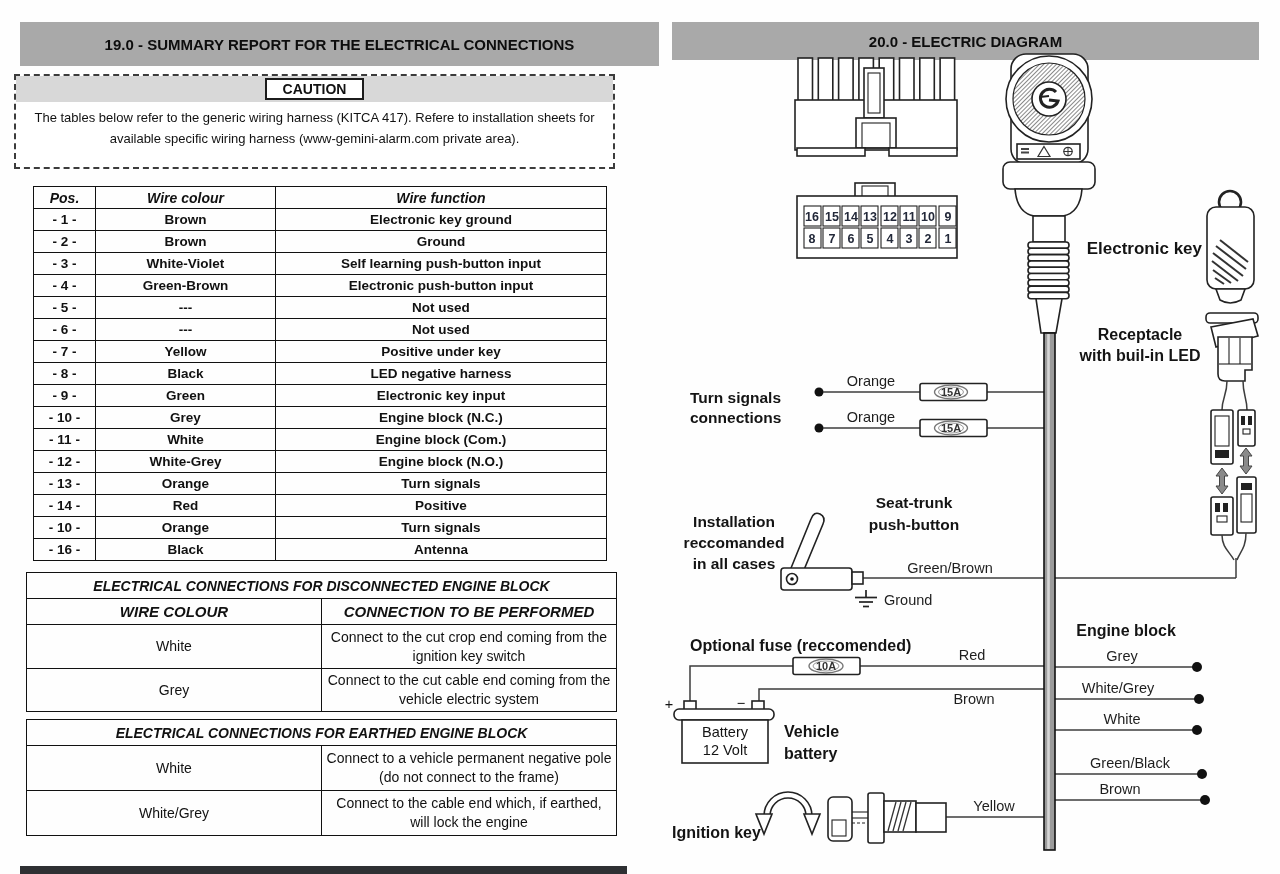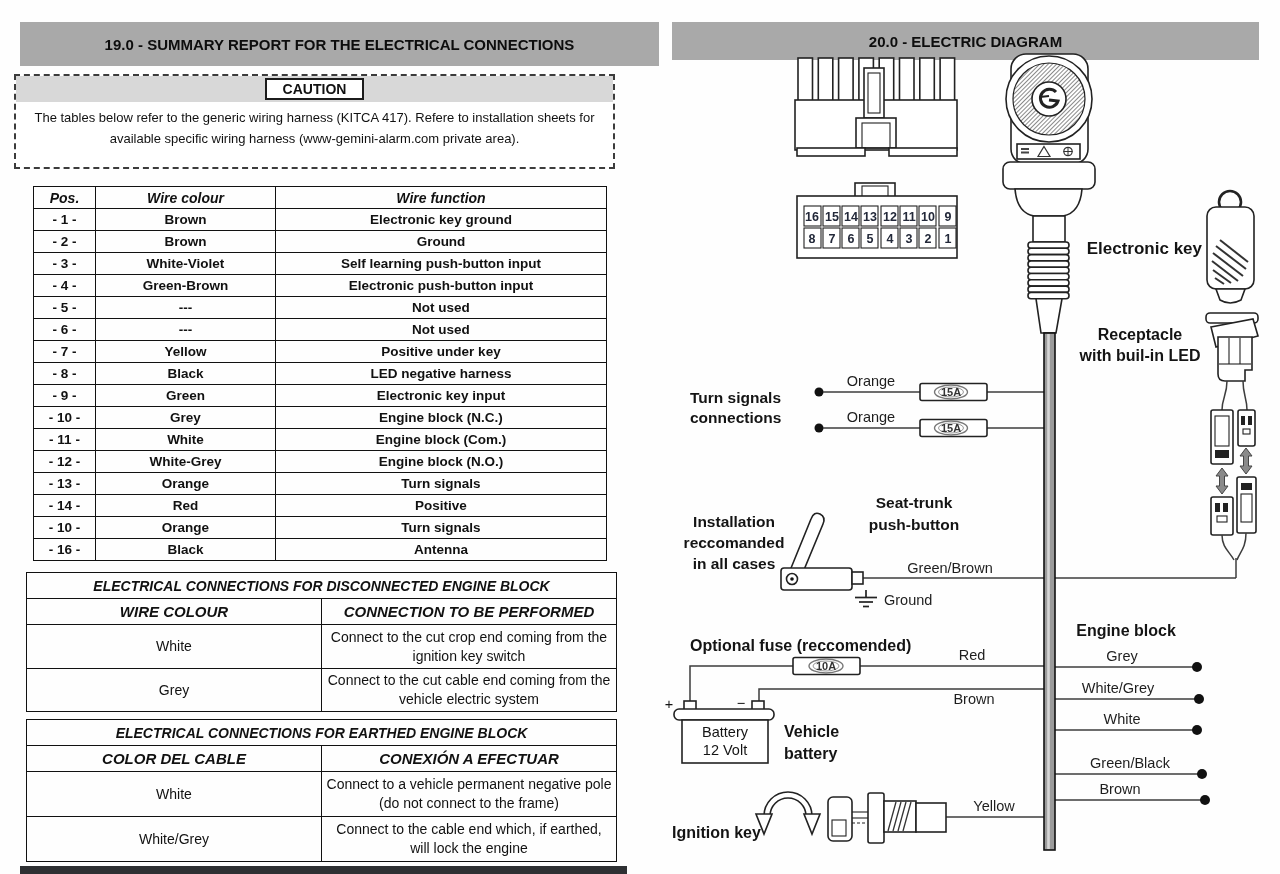--- a/index.html
+++ b/index.html
@@ -172,24 +172,20 @@
       <td class="bc-col" style="height:42px;">Grey</td>
       <td>Connect to the cut cable end coming from the vehicle electric system</td>
     </tr>
   </tbody>
     </table>
 
   <table class="abs blocktbl" style="left:26px;top:719px;padding-left:40px;">
     <tbody>
         <tr class="title">
       <td colspan="2">ELECTRICAL CONNECTIONS FOR EARTHED  ENGINE BLOCK</td>
-    </tr>
-    <tr class="hdr">
-      <td class="bc-col">COLOR DEL CABLE</td>
-      <td>CONEXIÓN A EFECTUAR</td>
     </tr>
     <tr class="body">
       <td class="bc-col" style="height:44px;">White</td>
       <td>Connect to a vehicle permanent negative pole (do not connect to the frame)</td>
     </tr>
     <tr class="body">
       <td class="bc-col" style="height:44px;">White/Grey</td>
       <td>Connect to the cable end which, if earthed, will lock the engine</td>
     </tr>
   </tbody>

